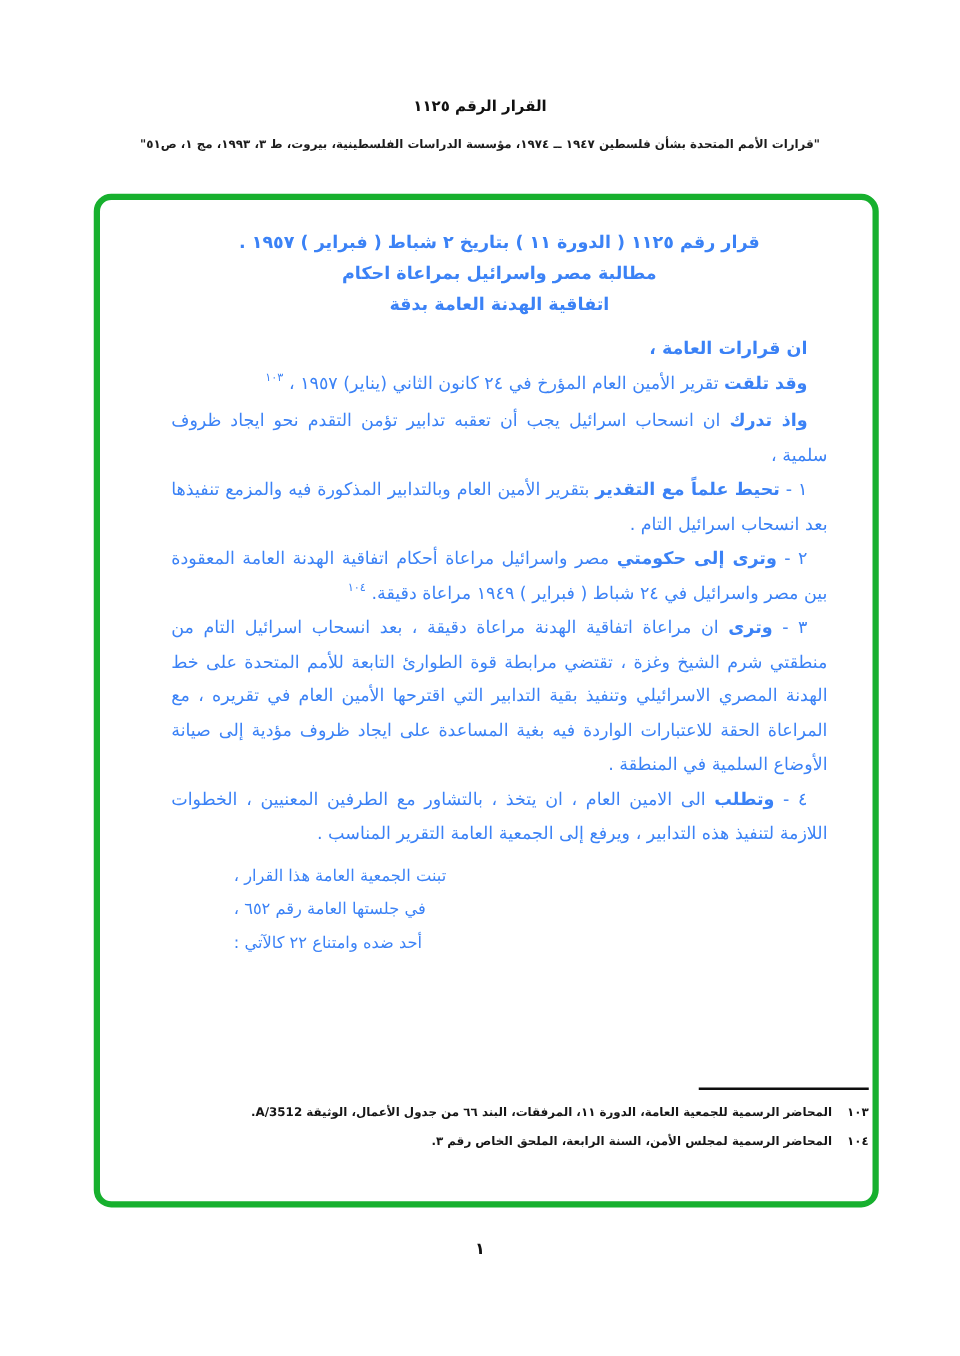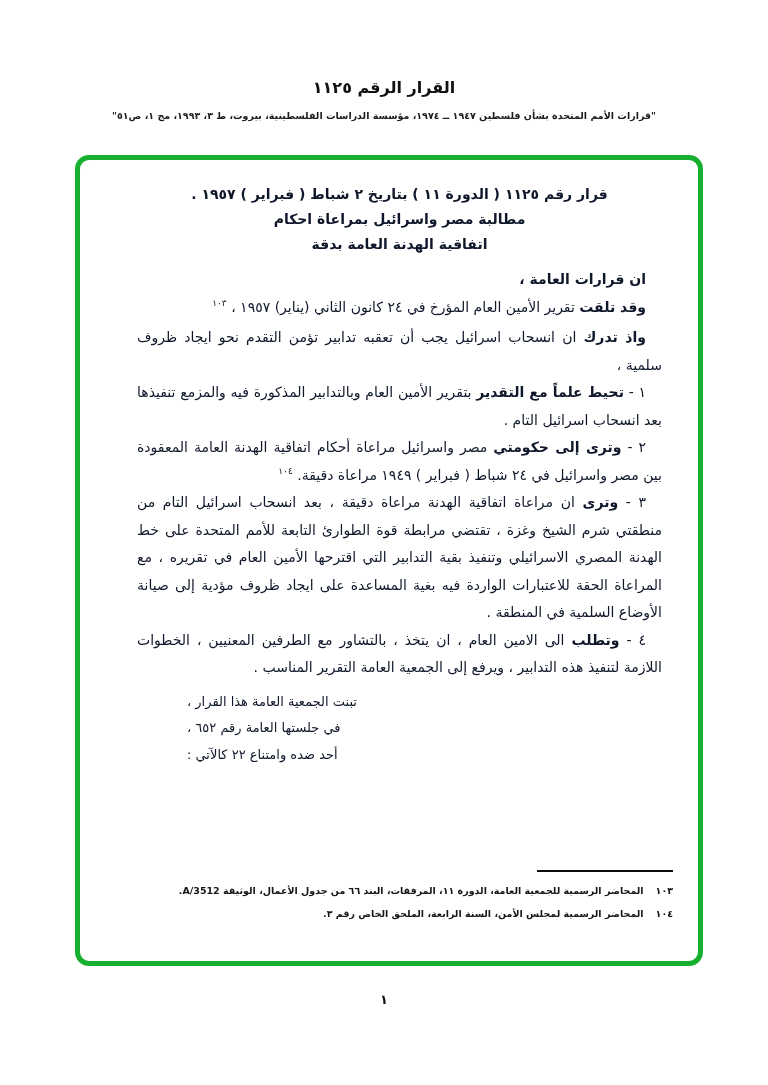--- a/index.html
+++ b/index.html
@@ -4,49 +4,49 @@
 <style>
   html,body{margin:0;padding:0;}
   body{
     width:768px;height:1085px;background:#ffffff;position:relative;
     font-family:"DejaVu Sans","Liberation Sans",sans-serif;color:#111;
     overflow:hidden;
   }
   .page{position:absolute;inset:0;background:#fff;}
   .doc-title{
     position:absolute;top:78px;left:0;width:100%;
-    text-align:center;font-weight:bold;font-size:16px;direction:rtl;
+    text-align:center;font-weight:bold;font-size:12px;direction:rtl;
   }
   .doc-source{
     position:absolute;top:110px;left:0;width:100%;
     text-align:center;font-weight:bold;font-size:9.5px;direction:rtl;
     letter-spacing:0;color:#1c1c1c;
   }
   .resolution-box{
     position:absolute;left:75px;top:155px;width:628px;height:811px;
     border:5px solid #17b02e;border-radius:14px;box-sizing:border-box;
     background:transparent;
   }
   .box-body{
     position:absolute;top:22px;right:36px;left:57px;
-    direction:rtl;font-size:14px;line-height:27.5px;color:#0f172a;
+    direction:rtl;font-size:14px;line-height:27.5px;color:#3b82f6;
   }
   .res-heading{text-align:center;font-weight:bold;font-size:14px;line-height:25px;margin-bottom:9px;}
   .res-heading div{white-space:nowrap;}
   p.para{margin:0;text-align:justify;text-indent:16px;}
   p.para.gap{margin-top:3px;}
   .lead{font-weight:bold;}
   sup.fn-ref-mark{font-size:9px;line-height:0;vertical-align:6px;}
   .adoption{
     margin-top:7px;margin-right:265px;width:210px;
     font-size:13px;line-height:26.5px;
   }
   .adoption div{white-space:nowrap;text-align:left;}
   .box-footer{
-    position:absolute;bottom:36px;right:25px;left:12px;direction:rtl;
+    position:absolute;bottom:36px;right:3px;left:12px;direction:rtl;
   }
   .fn-separator{
     width:136px;border-top:2px solid #0d0d0d;margin-bottom:7px;
   }
   .footnote{
     font-size:9.5px;font-weight:bold;line-height:23px;text-align:right;
     color:#161616;
   }
   .footnote .fn-num{margin-left:12px;}
   .page-number{

